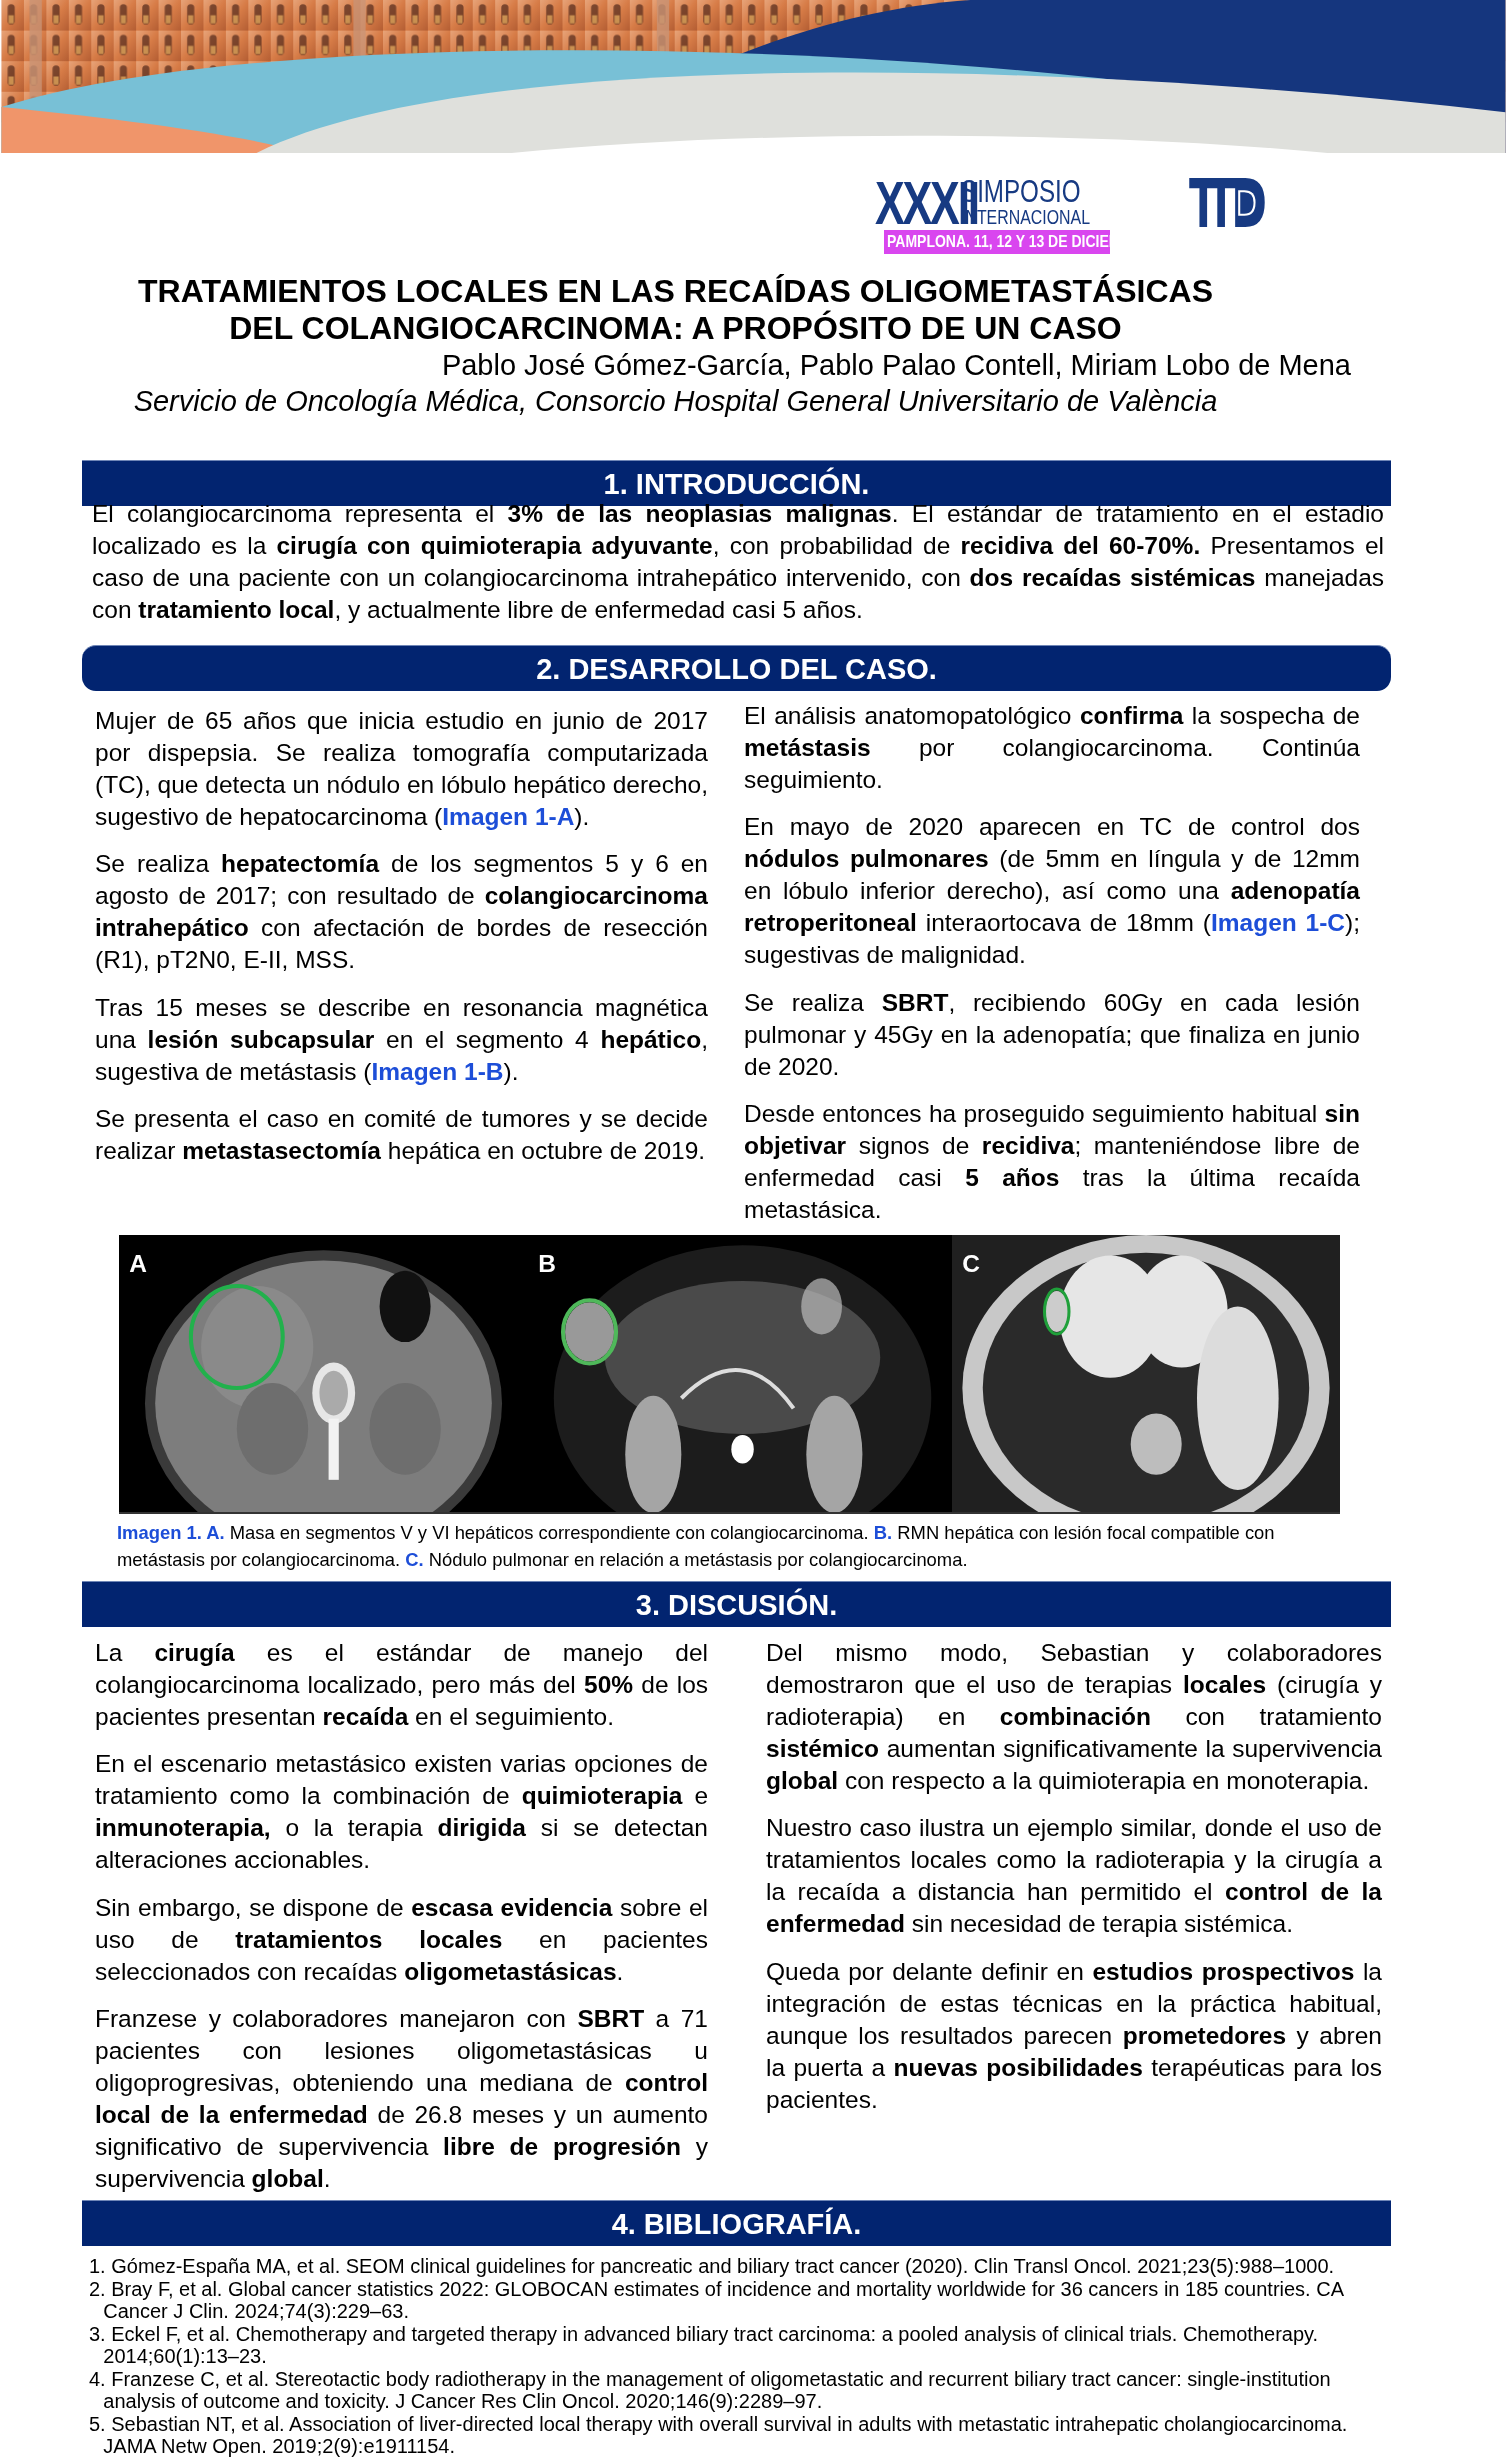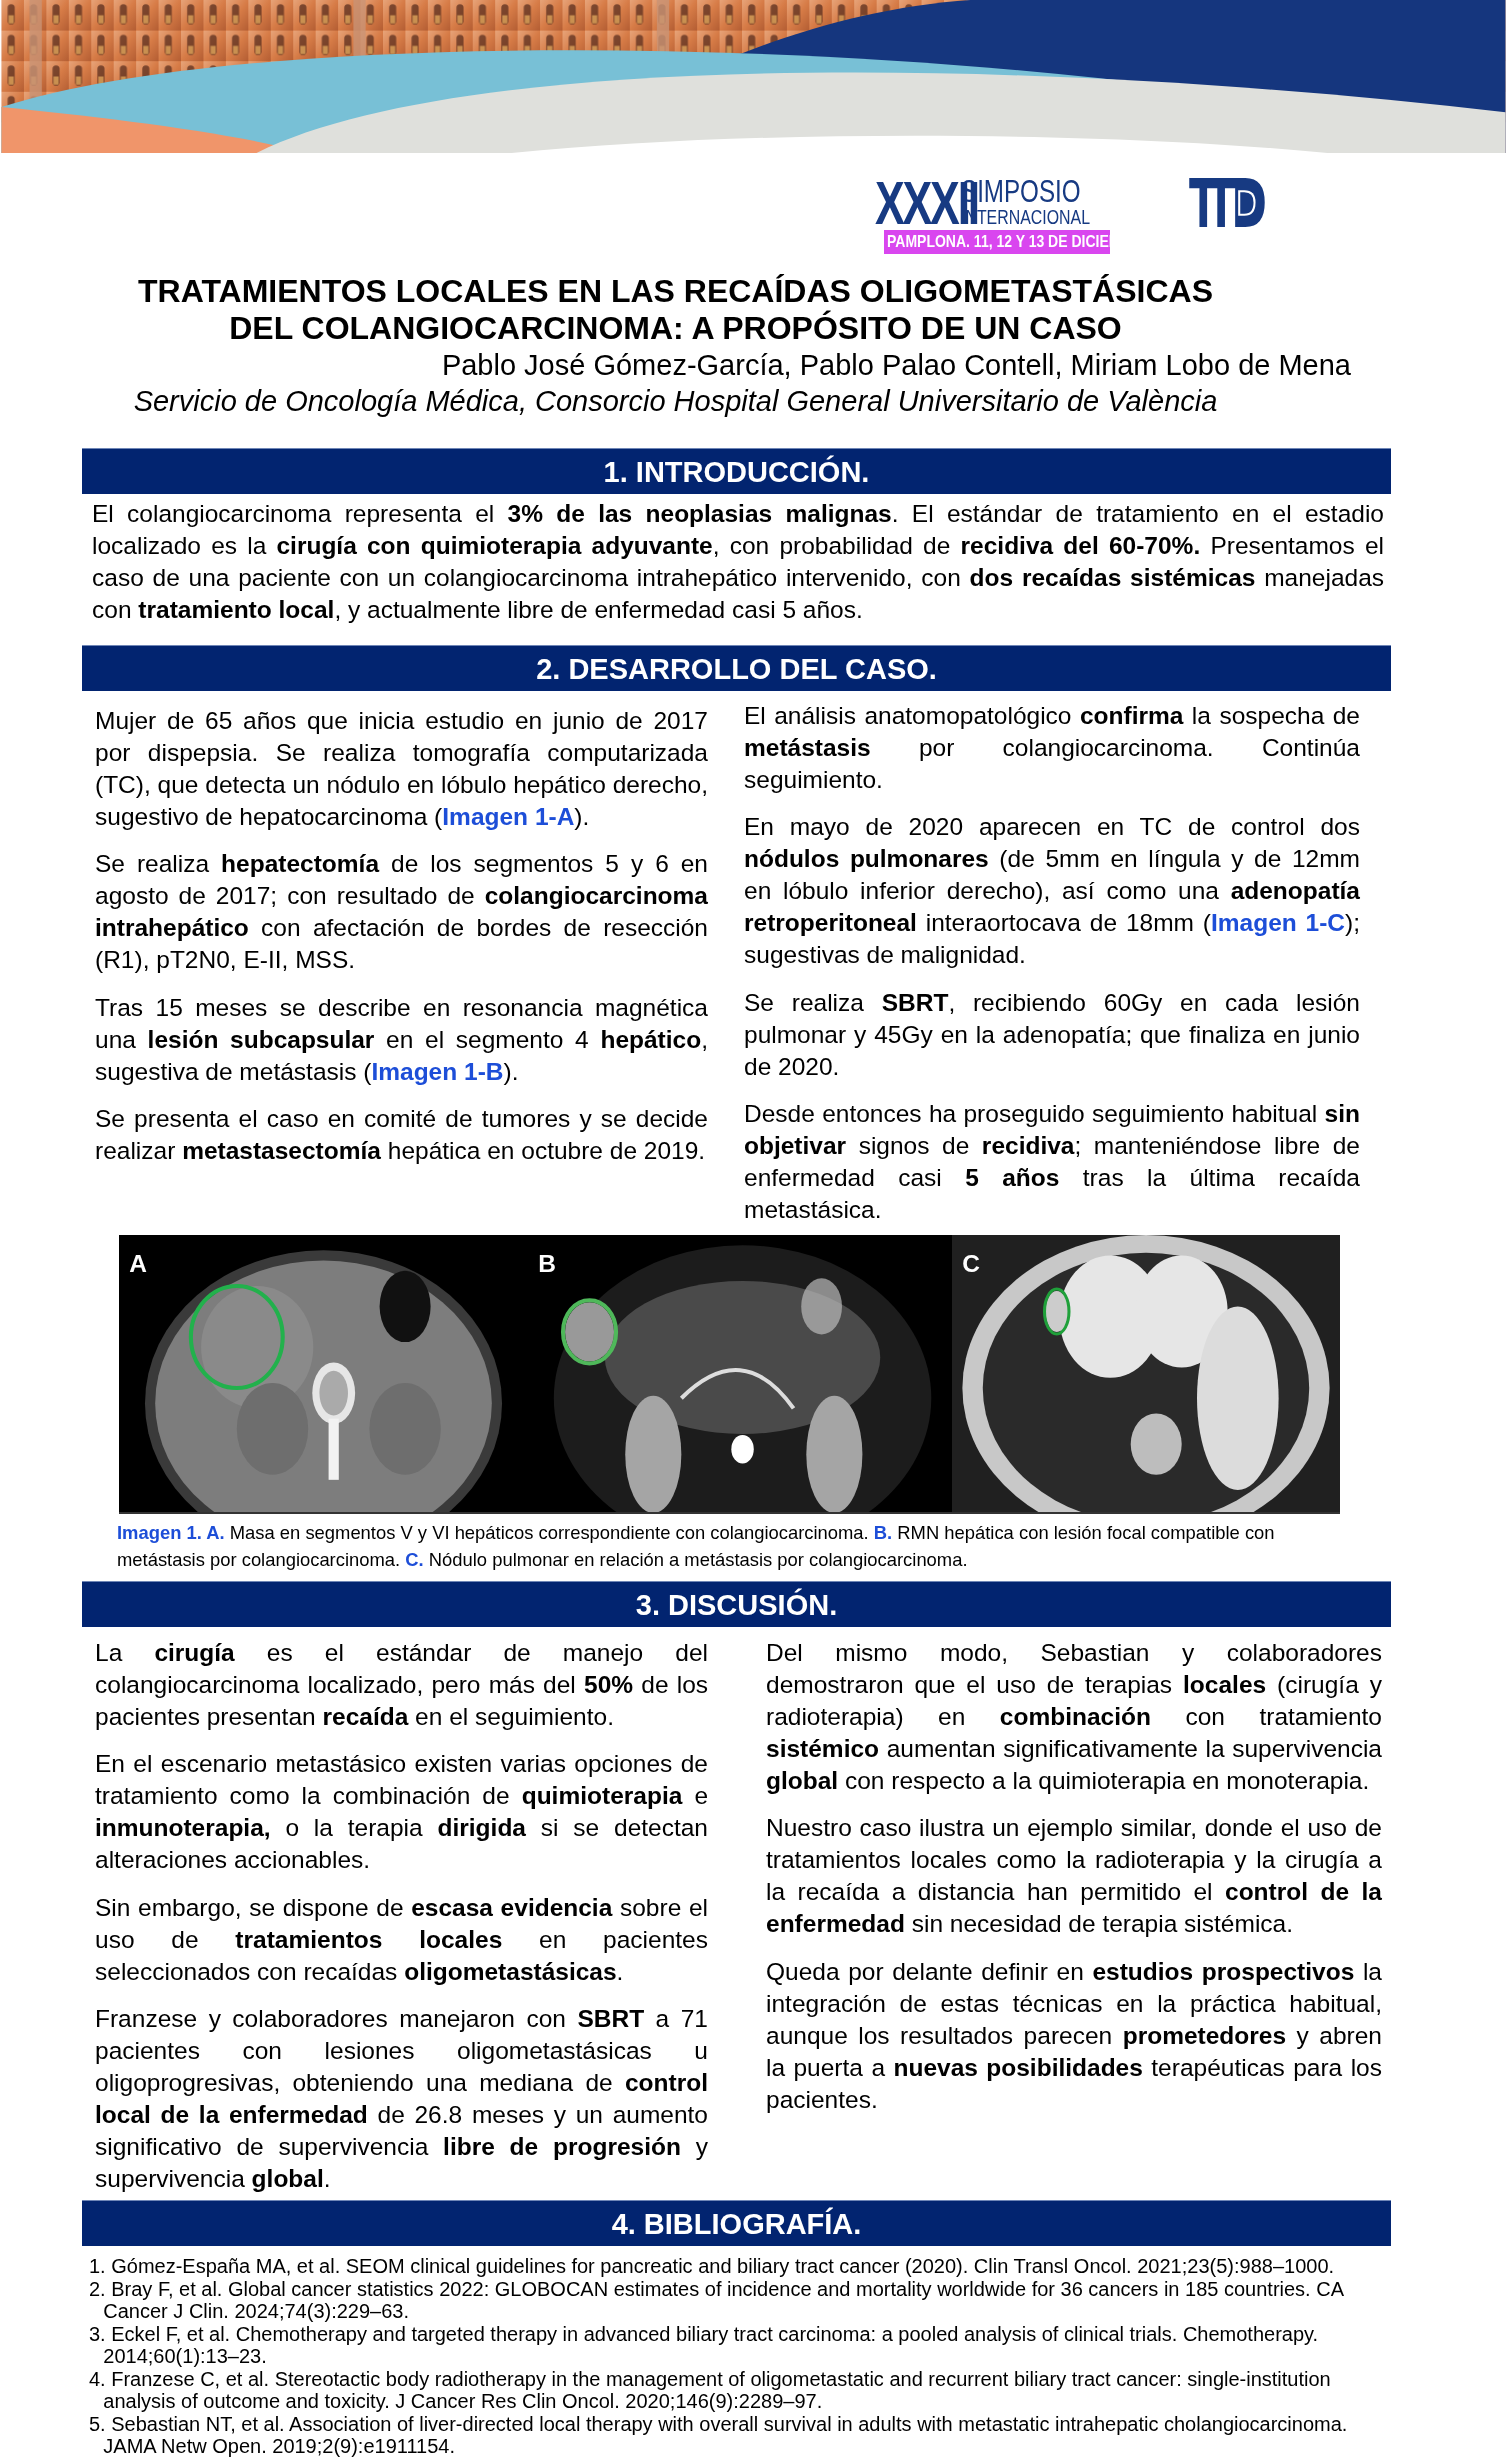--- a/index.html
+++ b/index.html
@@ -89,28 +89,28 @@
   <div class="logo-date"><span>PAMPLONA. 11, 12 Y 13 DE DICIEMBRE DE 2024</span></div>
 </div>
 
 <div class="title-block">
   <div class="title">TRATAMIENTOS LOCALES EN LAS RECAÍDAS OLIGOMETASTÁSICAS</div>
   <div class="title">DEL COLANGIOCARCINOMA: A PROPÓSITO DE UN CASO</div>
   <div class="authors">Pablo José Gómez-García, Pablo Palao Contell, Miriam Lobo de Mena</div>
   <div class="affil">Servicio de Oncología Médica, Consorcio Hospital General Universitario de València</div>
 </div>
 
-<div class="sec-bar" style="top:448px;">1. INTRODUCCIÓN.</div>
+<div class="sec-bar" style="top:460px;">1. INTRODUCCIÓN.</div>
 <div class="txt" style="left:92px; top:498px; width:1292px;">
   <p>
     <span>El colangiocarcinoma representa el </span><b>3% de las neoplasias malignas</b><span>. El estándar de tratamiento en el estadio localizado es la </span><b>cirugía con quimioterapia adyuvante</b><span>, con probabilidad de </span><b>recidiva del 60-70%.</b><span> Presentamos el caso de una paciente con un colangiocarcinoma intrahepático intervenido, con </span><b>dos recaídas sistémicas</b><span> manejadas con </span><b>tratamiento local</b><span>, y actualmente libre de enfermedad casi 5 años.</span>
   </p>
 </div>
 
-<div class="sec-bar" style="top:645px;">2. DESARROLLO DEL CASO.</div>
+<div class="sec-bar" style="top:645px;border-radius:14px;">2. DESARROLLO DEL CASO.</div>
 <div class="txt" style="left:95px; top:705px; width:613px;">
   <p><span>Mujer de 65 años que inicia estudio en junio de 2017 por dispepsia. Se realiza tomografía computarizada (TC), que detecta un nódulo en lóbulo hepático derecho, sugestivo de hepatocarcinoma (</span><span class="blue">Imagen 1-A</span><span>).</span></p>
   <p><span>Se realiza </span><b>hepatectomía</b><span> de los segmentos 5 y 6 en agosto de 2017; con resultado de </span><b>colangiocarcinoma intrahepático</b><span> con afectación de bordes de resección (R1), pT2N0, E-II, MSS.</span></p>
   <p><span>Tras 15 meses se describe en resonancia magnética una </span><b>lesión subcapsular</b><span> en el segmento 4 </span><b>hepático</b><span>, sugestiva de metástasis (</span><span class="blue">Imagen 1-B</span><span>).</span></p>
   <p><span>Se presenta el caso en comité de tumores y se decide realizar </span><b>metastasectomía</b><span> hepática en octubre de 2019.</span></p>
 </div>
 <div class="txt" style="left:744px; top:700px; width:616px;">
   <p><span>El análisis anatomopatológico </span><b>confirma</b><span> la sospecha de </span><b>metástasis</b><span> por colangiocarcinoma. Continúa seguimiento.</span></p>
   <p><span>En mayo de 2020 aparecen en TC de control dos </span><b>nódulos pulmonares</b><span> (de 5mm en língula y de 12mm en lóbulo inferior derecho), así como una </span><b>adenopatía retroperitoneal</b><span> interaortocava de 18mm (</span><span class="blue">Imagen 1-C</span><span>); sugestivas de malignidad.</span></p>
   <p><span>Se realiza </span><b>SBRT</b><span>, recibiendo 60Gy en cada lesión pulmonar y 45Gy en la adenopatía; que finaliza en junio de 2020.</span></p>

